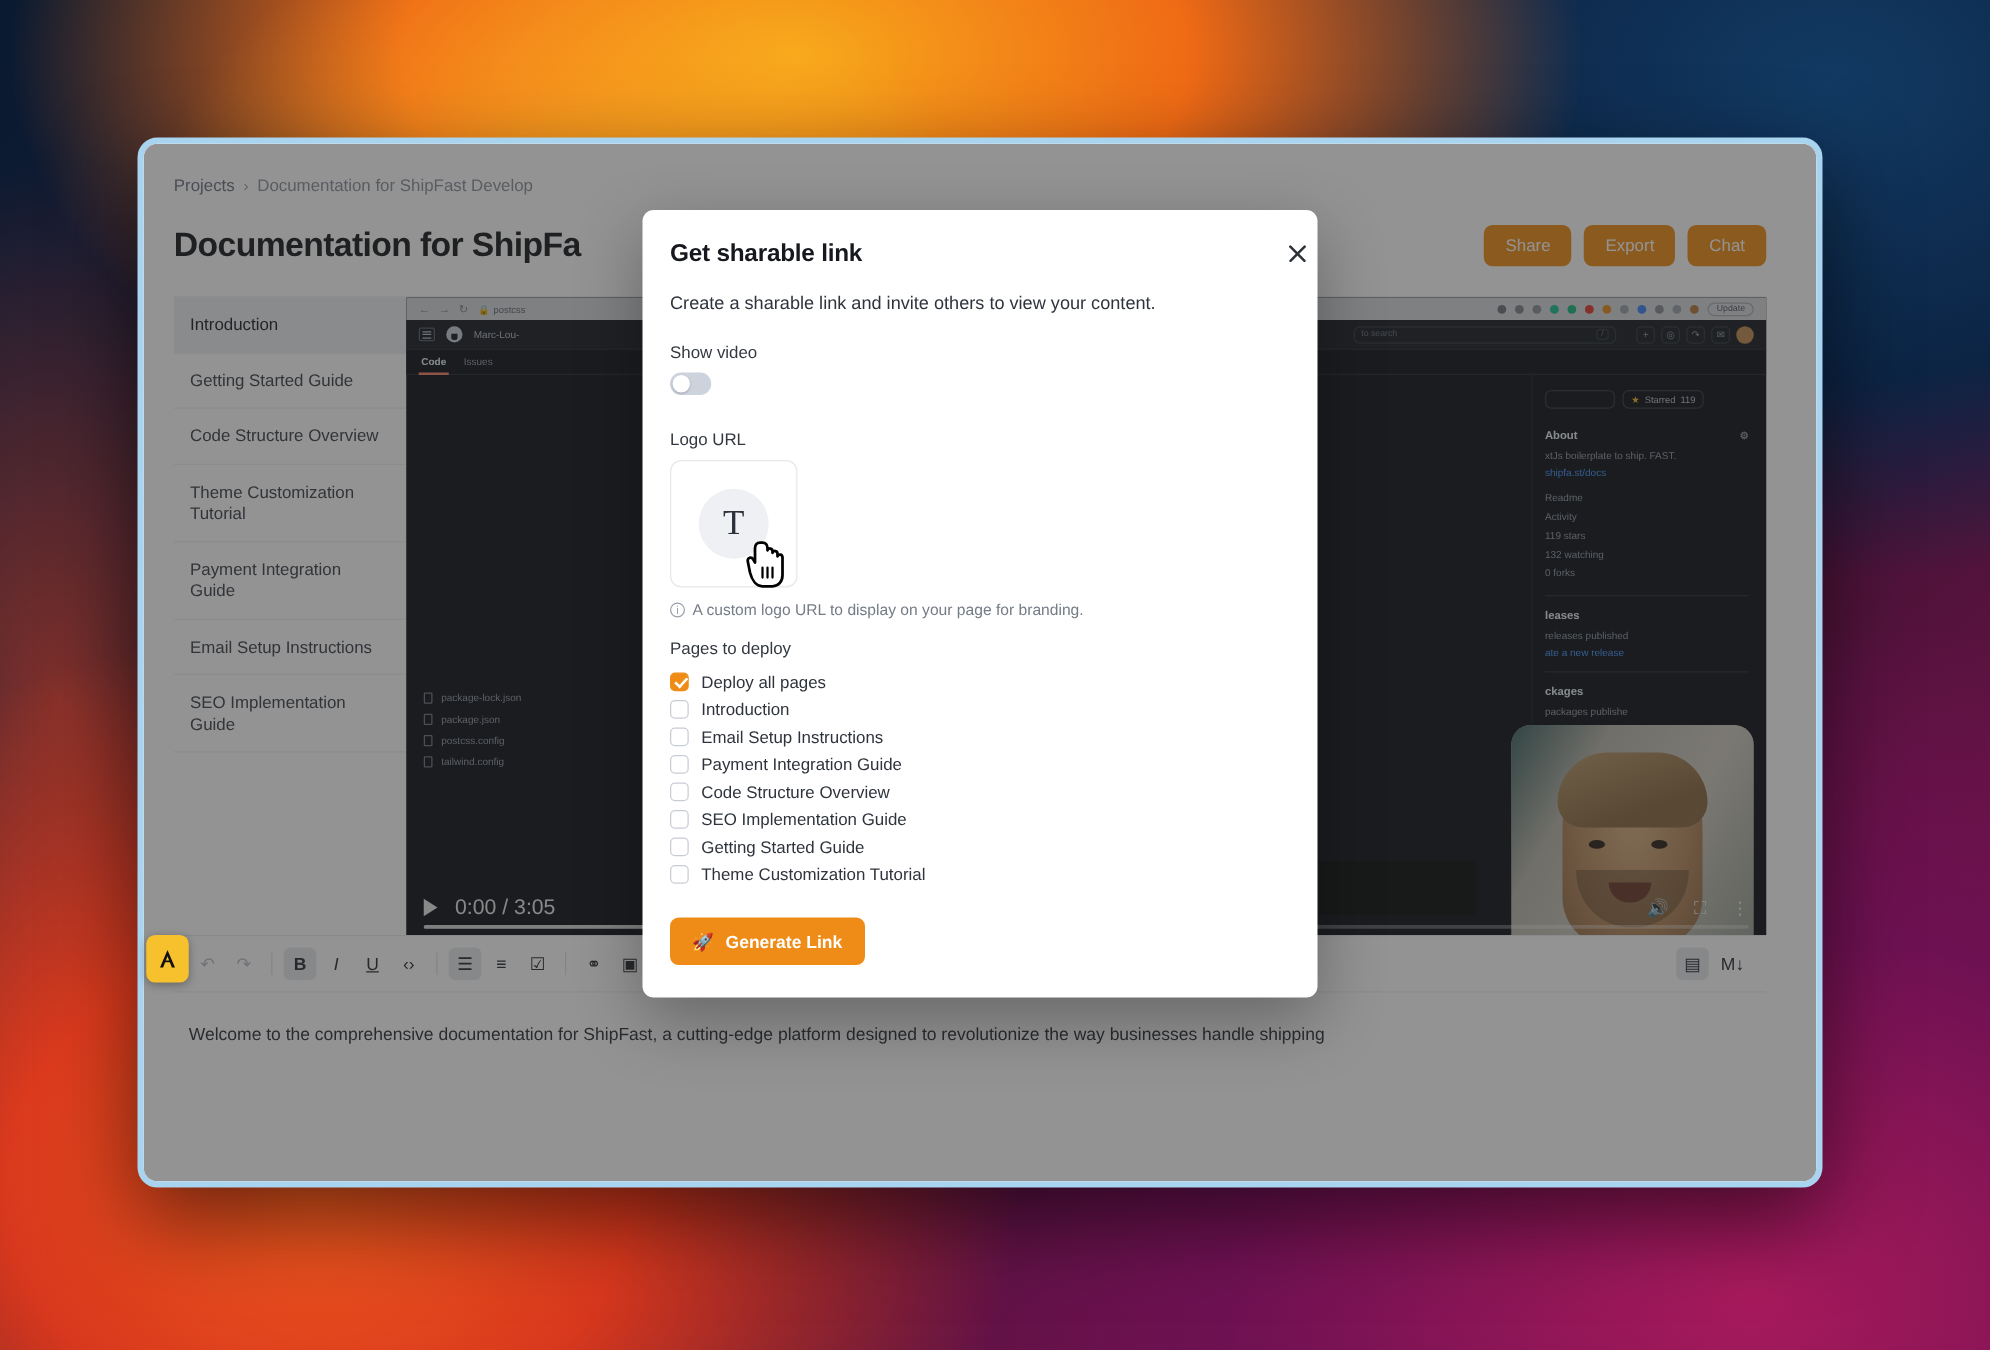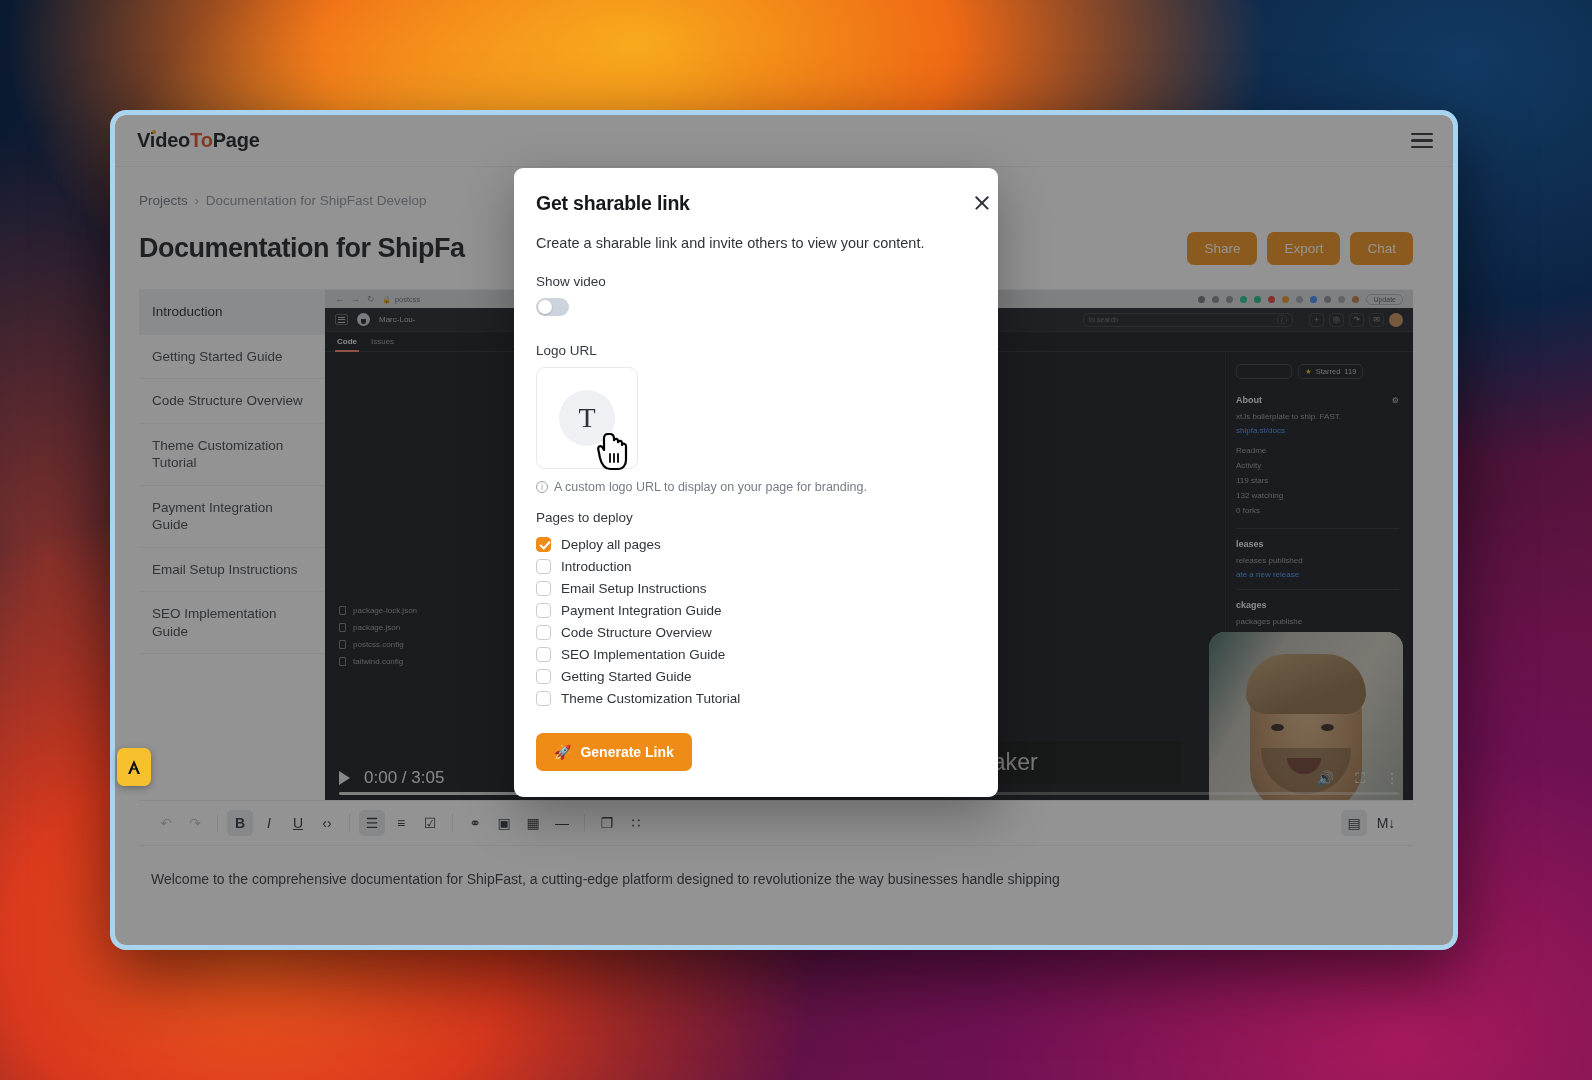--- a/index.html
+++ b/index.html
@@ -205,21 +205,21 @@
   .tb-right { margin-left: auto; display: flex; align-items: center; gap: 6px; }
 
   .editor-content { padding: 22px 12px 0 12px; font-size: 14px; color: #2c3038; line-height: 1.6; }
 
   
   #dim-overlay { position: absolute; inset: 0; background: rgba(40,40,40,.50); z-index: 40; }
 
   
   #share-modal {
     position: absolute; z-index: 60;
-    left: 514px; top: 168px; width: 484px;
+    left: 514px; top: 168px; width: 540px;
     background: #fff; border-radius: 9px;
     box-shadow: 0 18px 54px rgba(0,0,0,.30);
     padding: 24px 5px 26px 22px;
   }
   .modal-head { display: flex; align-items: flex-start; }
   .modal-title { font-size: 19.5px; font-weight: 700; color: #16181d; letter-spacing: -.2px; }
   .modal-close {
     margin-left: auto; width: 22px; height: 22px; cursor: pointer; position: relative;
     background: none; border: none; padding: 0;
   }
@@ -280,30 +280,20 @@
   }
 </style>
 </head>
 <body>
 
 <div id="desktop"></div>
 
 <div id="browser-window">
   <div id="app-scroll">
 
-    <div class="app-header">
-      <div class="brand">
-        <span class="dot"></span><span>V</span><span>ideo</span><span class="mid">To</span><span>Page</span>
-      </div>
-      <div class="hamburger">
-        <span></span>
-        <span></span>
-        <span></span>
-      </div>
-    </div>
 
     <div class="page-body">
 
       <div class="breadcrumb">
         <span class="crumb-link">Projects</span>
         <span class="sep">›</span>
         <span class="crumb-cur">Documentation for ShipFast Develop</span>
       </div>
 
       <div class="title-row">

